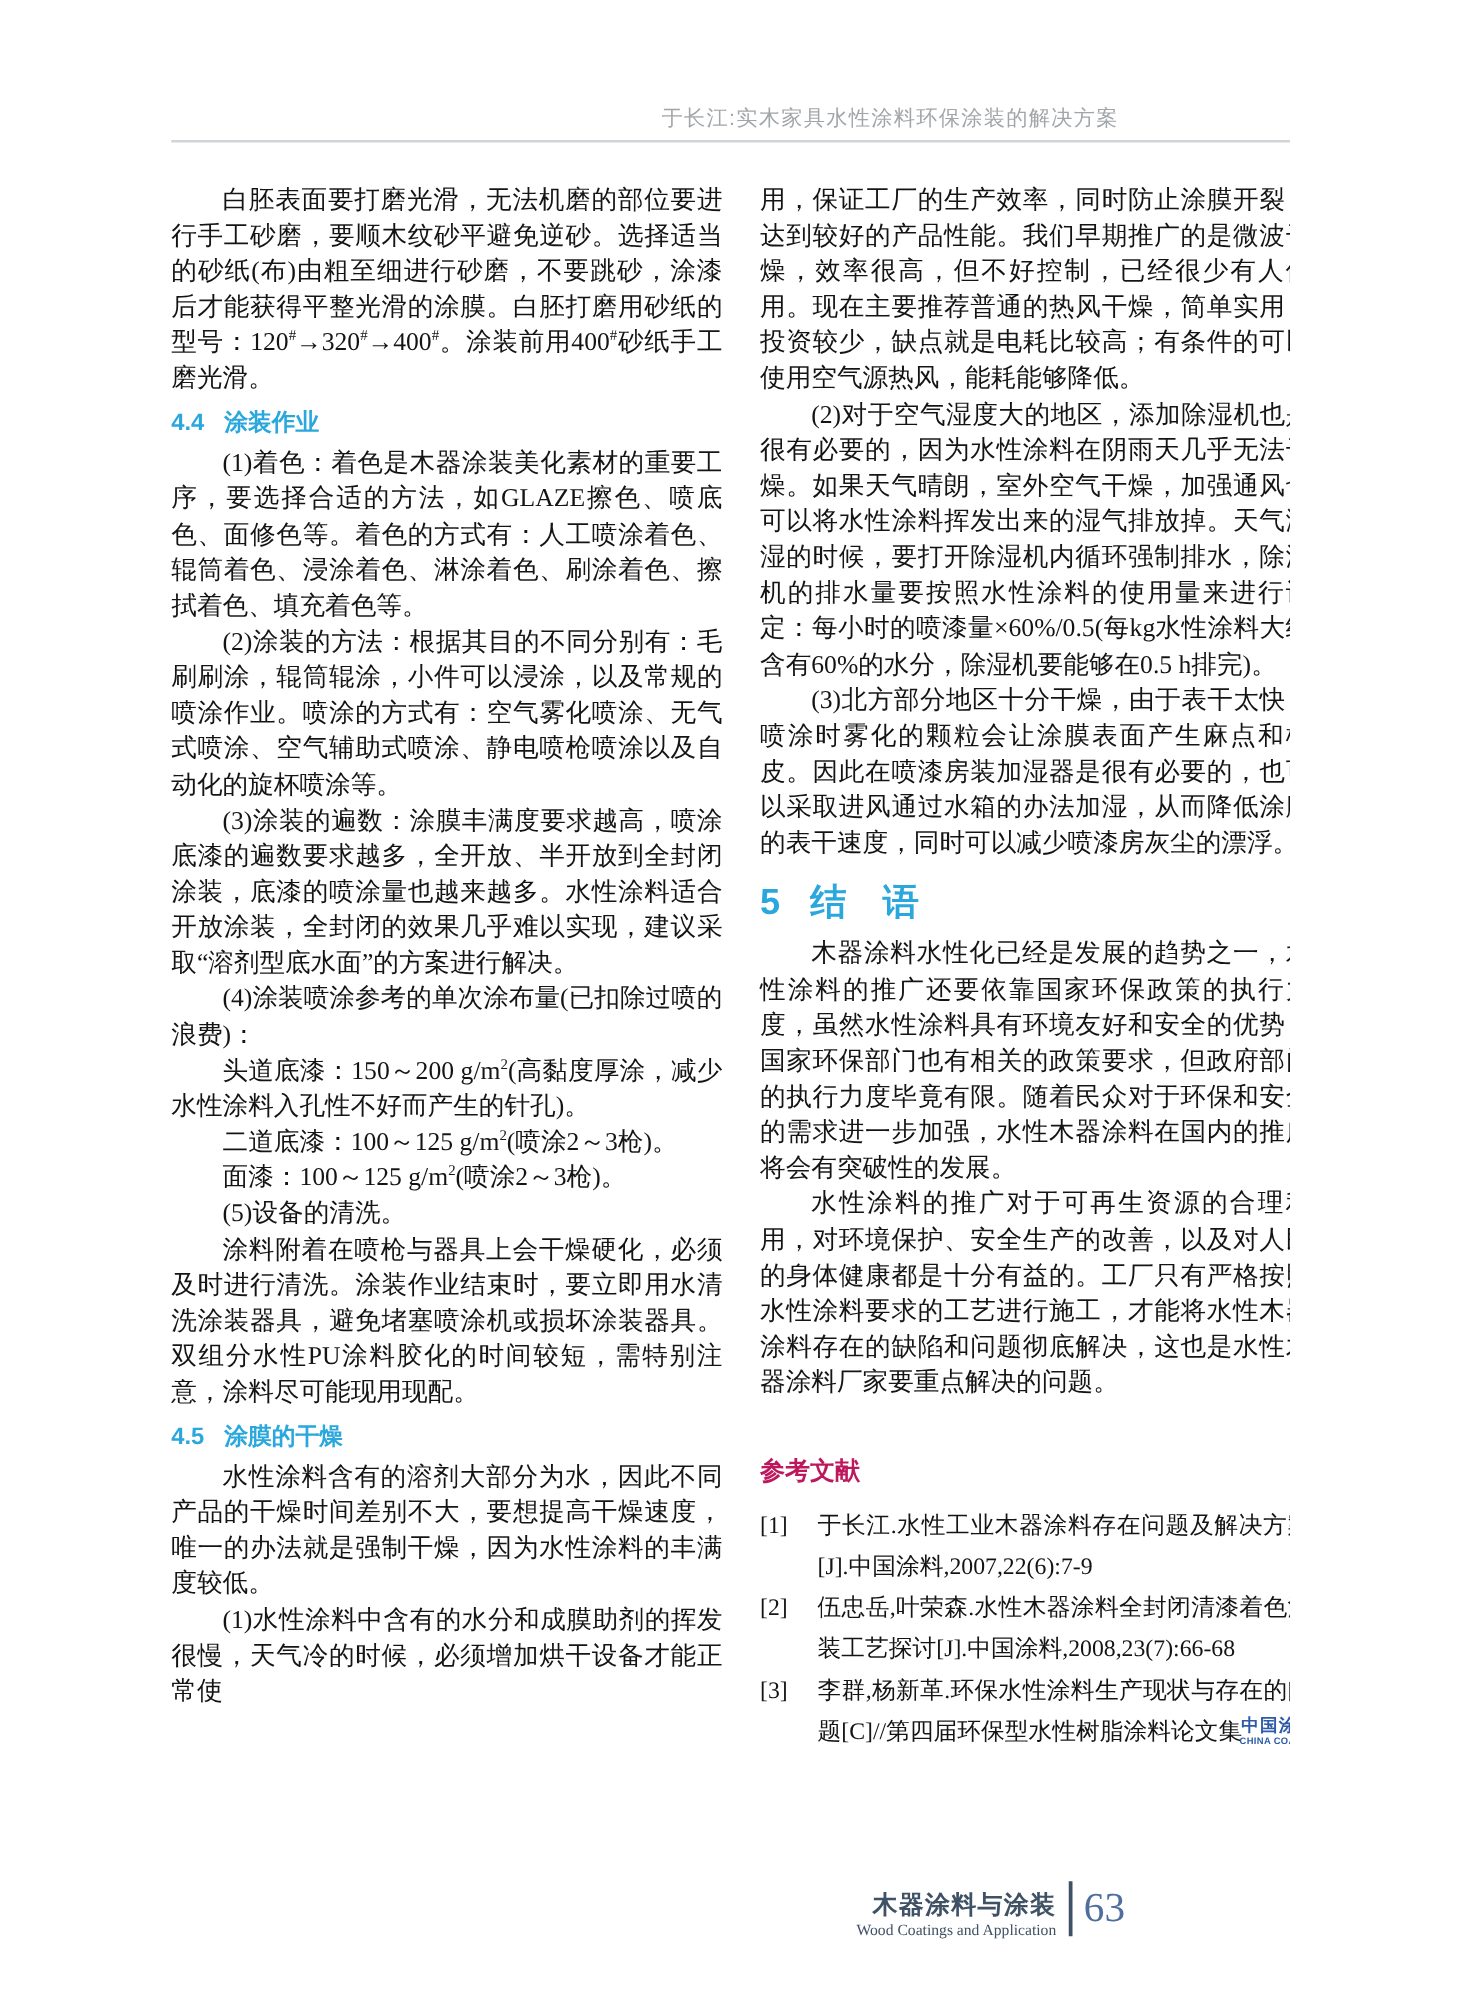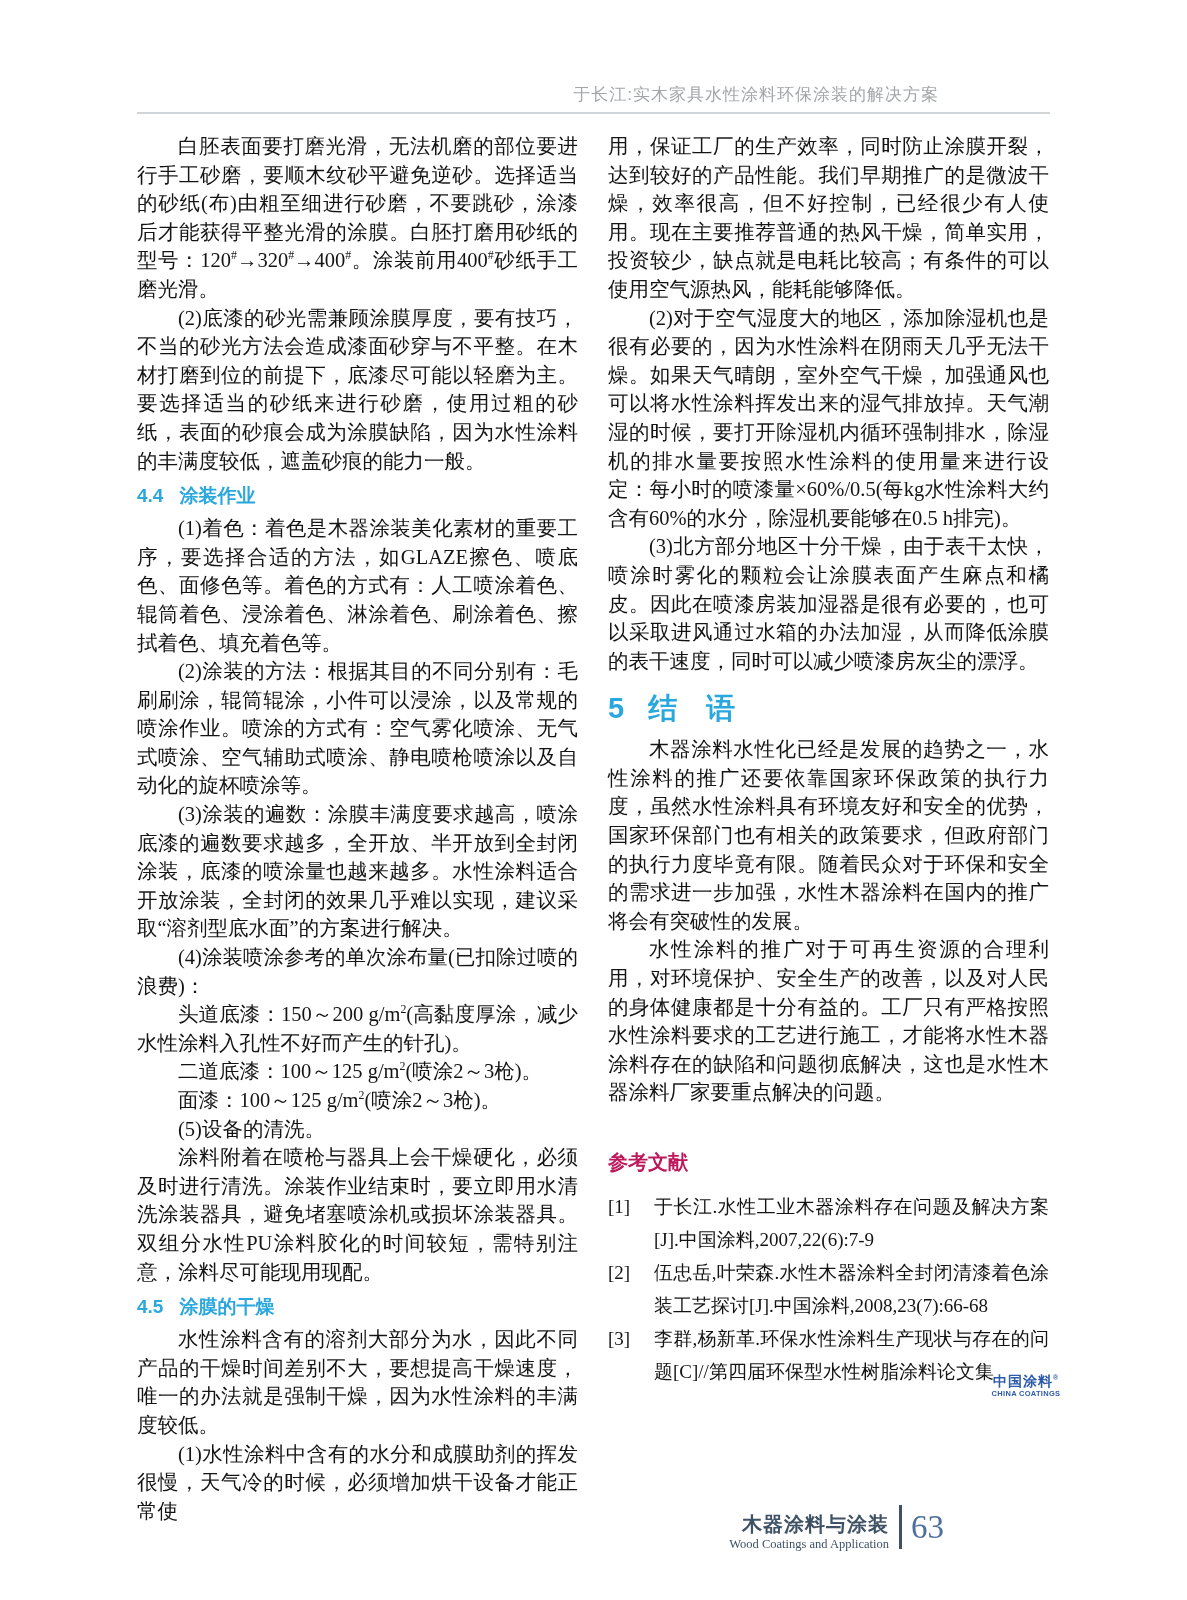--- a/index.html
+++ b/index.html
@@ -1,26 +1,26 @@
 <!DOCTYPE html>
 <html><head>
 <meta charset="utf-8">
 <style>
   html,body{margin:0;padding:0;background:#ffffff;}
   .page{
     position:relative;width:1032px;height:1600px;background:#ffffff;overflow:hidden;
-    font-family:"Liberation Serif","DejaVu Serif",serif;color:#1c1c1c;padding-left:44px;
+    font-family:"Liberation Serif","DejaVu Serif",serif;color:#1c1c1c;
   }
   .running-head{
     position:absolute;top:83px;right:137px;
     font-family:"Liberation Sans","DejaVu Sans",sans-serif;
     font-size:17px;color:#a2a6a9;letter-spacing:1px;
   }
   .head-rule{position:absolute;top:112px;left:137px;width:913px;height:2px;background:#d2d5d7;}
-  .columns{position:absolute;top:132px;left:137px;width:913px;display:flex;gap:30px;}
+  .columns{position:absolute;top:146px;left:137px;width:913px;display:flex;gap:30px;}
   .col{width:441px;flex:0 0 441px;}
   p.body{
     margin:0;font-size:20.5px;line-height:28.6px;text-align:justify;
     text-indent:2em;color:#141414;
   }
   p.noindent{text-indent:0;}
   sup{font-size:0.58em;vertical-align:super;line-height:0;}
   .sec-head{
     margin:7px 0 4px 0;
     font-family:"Liberation Sans","DejaVu Sans",sans-serif;
@@ -71,21 +71,20 @@
 
 <div class="page">
 
   <div class="running-head">于长江:实木家具水性涂料环保涂装的解决方案</div>
   <div class="head-rule"></div>
 
   <div class="columns">
 
     <div class="col">
       <p class="body">白胚表面要打磨光滑，无法机磨的部位要进行手工砂磨，要顺木纹砂平避免逆砂。选择适当的砂纸(布)由粗至细进行砂磨，不要跳砂，涂漆后才能获得平整光滑的涂膜。白胚打磨用砂纸的型号：120<sup>#</sup>→320<sup>#</sup>→400<sup>#</sup>。涂装前用400<sup>#</sup>砂纸手工磨光滑。</p>
-      <p class="body">(2)底漆的砂光需兼顾涂膜厚度，要有技巧，不当的砂光方法会造成漆面砂穿与不平整。在木材打磨到位的前提下，底漆尽可能以轻磨为主。要选择适当的砂纸来进行砂磨，使用过粗的砂纸，表面的砂痕会成为涂膜缺陷，因为水性涂料的丰满度较低，遮盖砂痕的能力一般。</p>
       <h3 class="sec-head"><span class="sec-num">4.4</span><span>涂装作业</span></h3>
       <p class="body">(1)着色：着色是木器涂装美化素材的重要工序，要选择合适的方法，如GLAZE擦色、喷底色、面修色等。着色的方式有：人工喷涂着色、辊筒着色、浸涂着色、淋涂着色、刷涂着色、擦拭着色、填充着色等。</p>
       <p class="body">(2)涂装的方法：根据其目的不同分别有：毛刷刷涂，辊筒辊涂，小件可以浸涂，以及常规的喷涂作业。喷涂的方式有：空气雾化喷涂、无气式喷涂、空气辅助式喷涂、静电喷枪喷涂以及自动化的旋杯喷涂等。</p>
       <p class="body">(3)涂装的遍数：涂膜丰满度要求越高，喷涂底漆的遍数要求越多，全开放、半开放到全封闭涂装，底漆的喷涂量也越来越多。水性涂料适合开放涂装，全封闭的效果几乎难以实现，建议采取“溶剂型底水面”的方案进行解决。</p>
       <p class="body">(4)涂装喷涂参考的单次涂布量(已扣除过喷的浪费)：</p>
       <p class="body">头道底漆：150～200 g/m<sup>2</sup>(高黏度厚涂，减少水性涂料入孔性不好而产生的针孔)。</p>
       <p class="body">二道底漆：100～125 g/m<sup>2</sup>(喷涂2～3枪)。</p>
       <p class="body">面漆：100～125 g/m<sup>2</sup>(喷涂2～3枪)。</p>
       <p class="body">(5)设备的清洗。</p>
       <p class="body">涂料附着在喷枪与器具上会干燥硬化，必须及时进行清洗。涂装作业结束时，要立即用水清洗涂装器具，避免堵塞喷涂机或损坏涂装器具。双组分水性PU涂料胶化的时间较短，需特别注意，涂料尽可能现用现配。</p>

